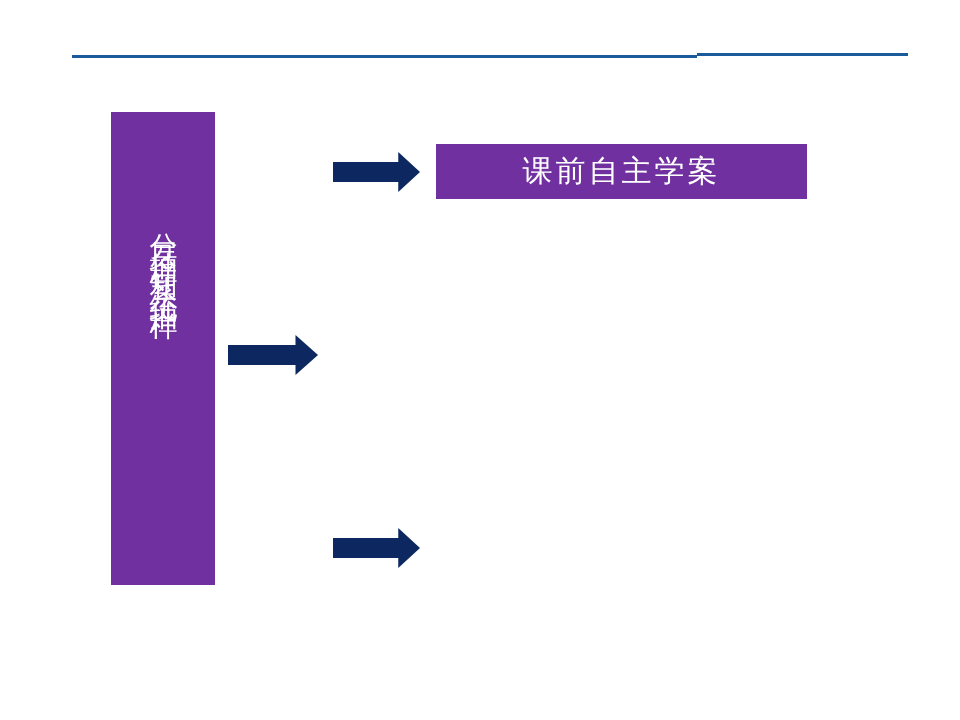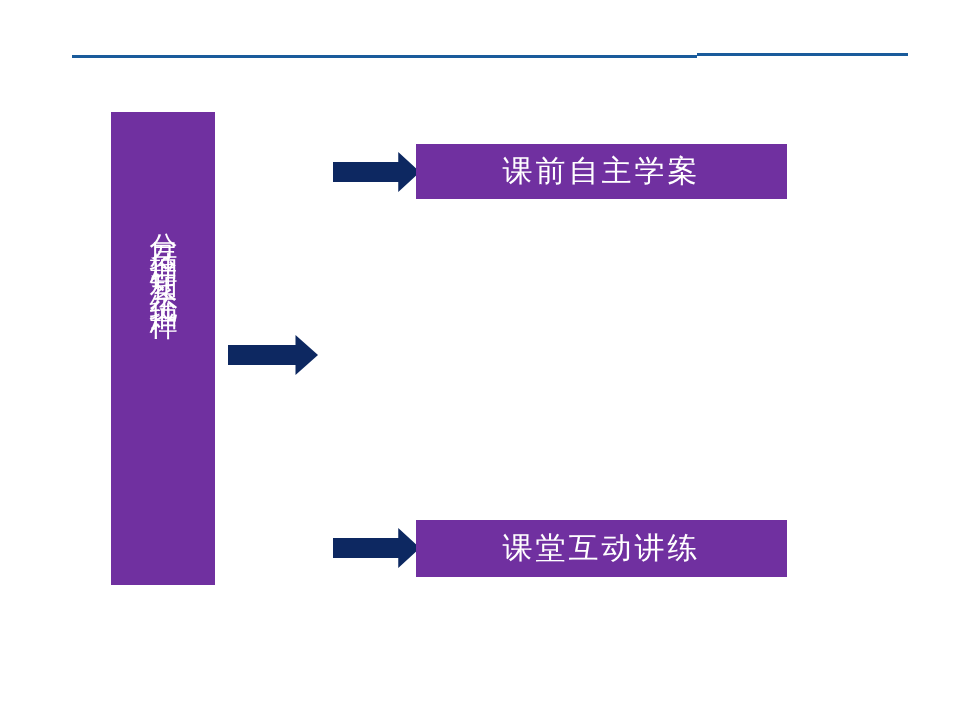--- a/index.html
+++ b/index.html
@@ -39,21 +39,21 @@
 
   .arrow{position:absolute;display:block;}
   .arrow-top{left:333px;top:152px;width:87px;height:40px;}
   .arrow-middle{left:228px;top:335px;width:90px;height:40px;}
   .arrow-bottom{left:333px;top:528px;width:87px;height:40px;}
   .arrow svg{display:block;width:100%;height:100%;}
   .arrow polygon{fill:var(--navy,#0D2861);}
 
   .banner{
     position:absolute;
-    left:416px;width:371px;
+    left:436px;width:371px;
     background:var(--purple,#7030A0);
     color:var(--text-white,#fff);
     display:flex;align-items:center;justify-content:center;
     font-size:30px;
     letter-spacing:3px;
     cursor:pointer;
   }
   .banner-top{top:144px;height:55px;}
   .banner-bottom{top:520px;height:57px;}
 </style>
@@ -84,17 +84,14 @@
   <span class="arrow arrow-bottom">
     <svg viewBox="0 0 88 40" preserveAspectRatio="none" aria-hidden="true">
       <polygon points="0,10 66,10 66,0 88,20 66,40 66,30 0,30"></polygon>
     </svg>
   </span>
 
   <div class="banner banner-top">
     <span>课前自主学案</span>
   </div>
 
-  <div class="banner banner-bottom">
-    <span>课堂互动讲练</span>
-  </div>
 
 </div>
 
 </body></html>

